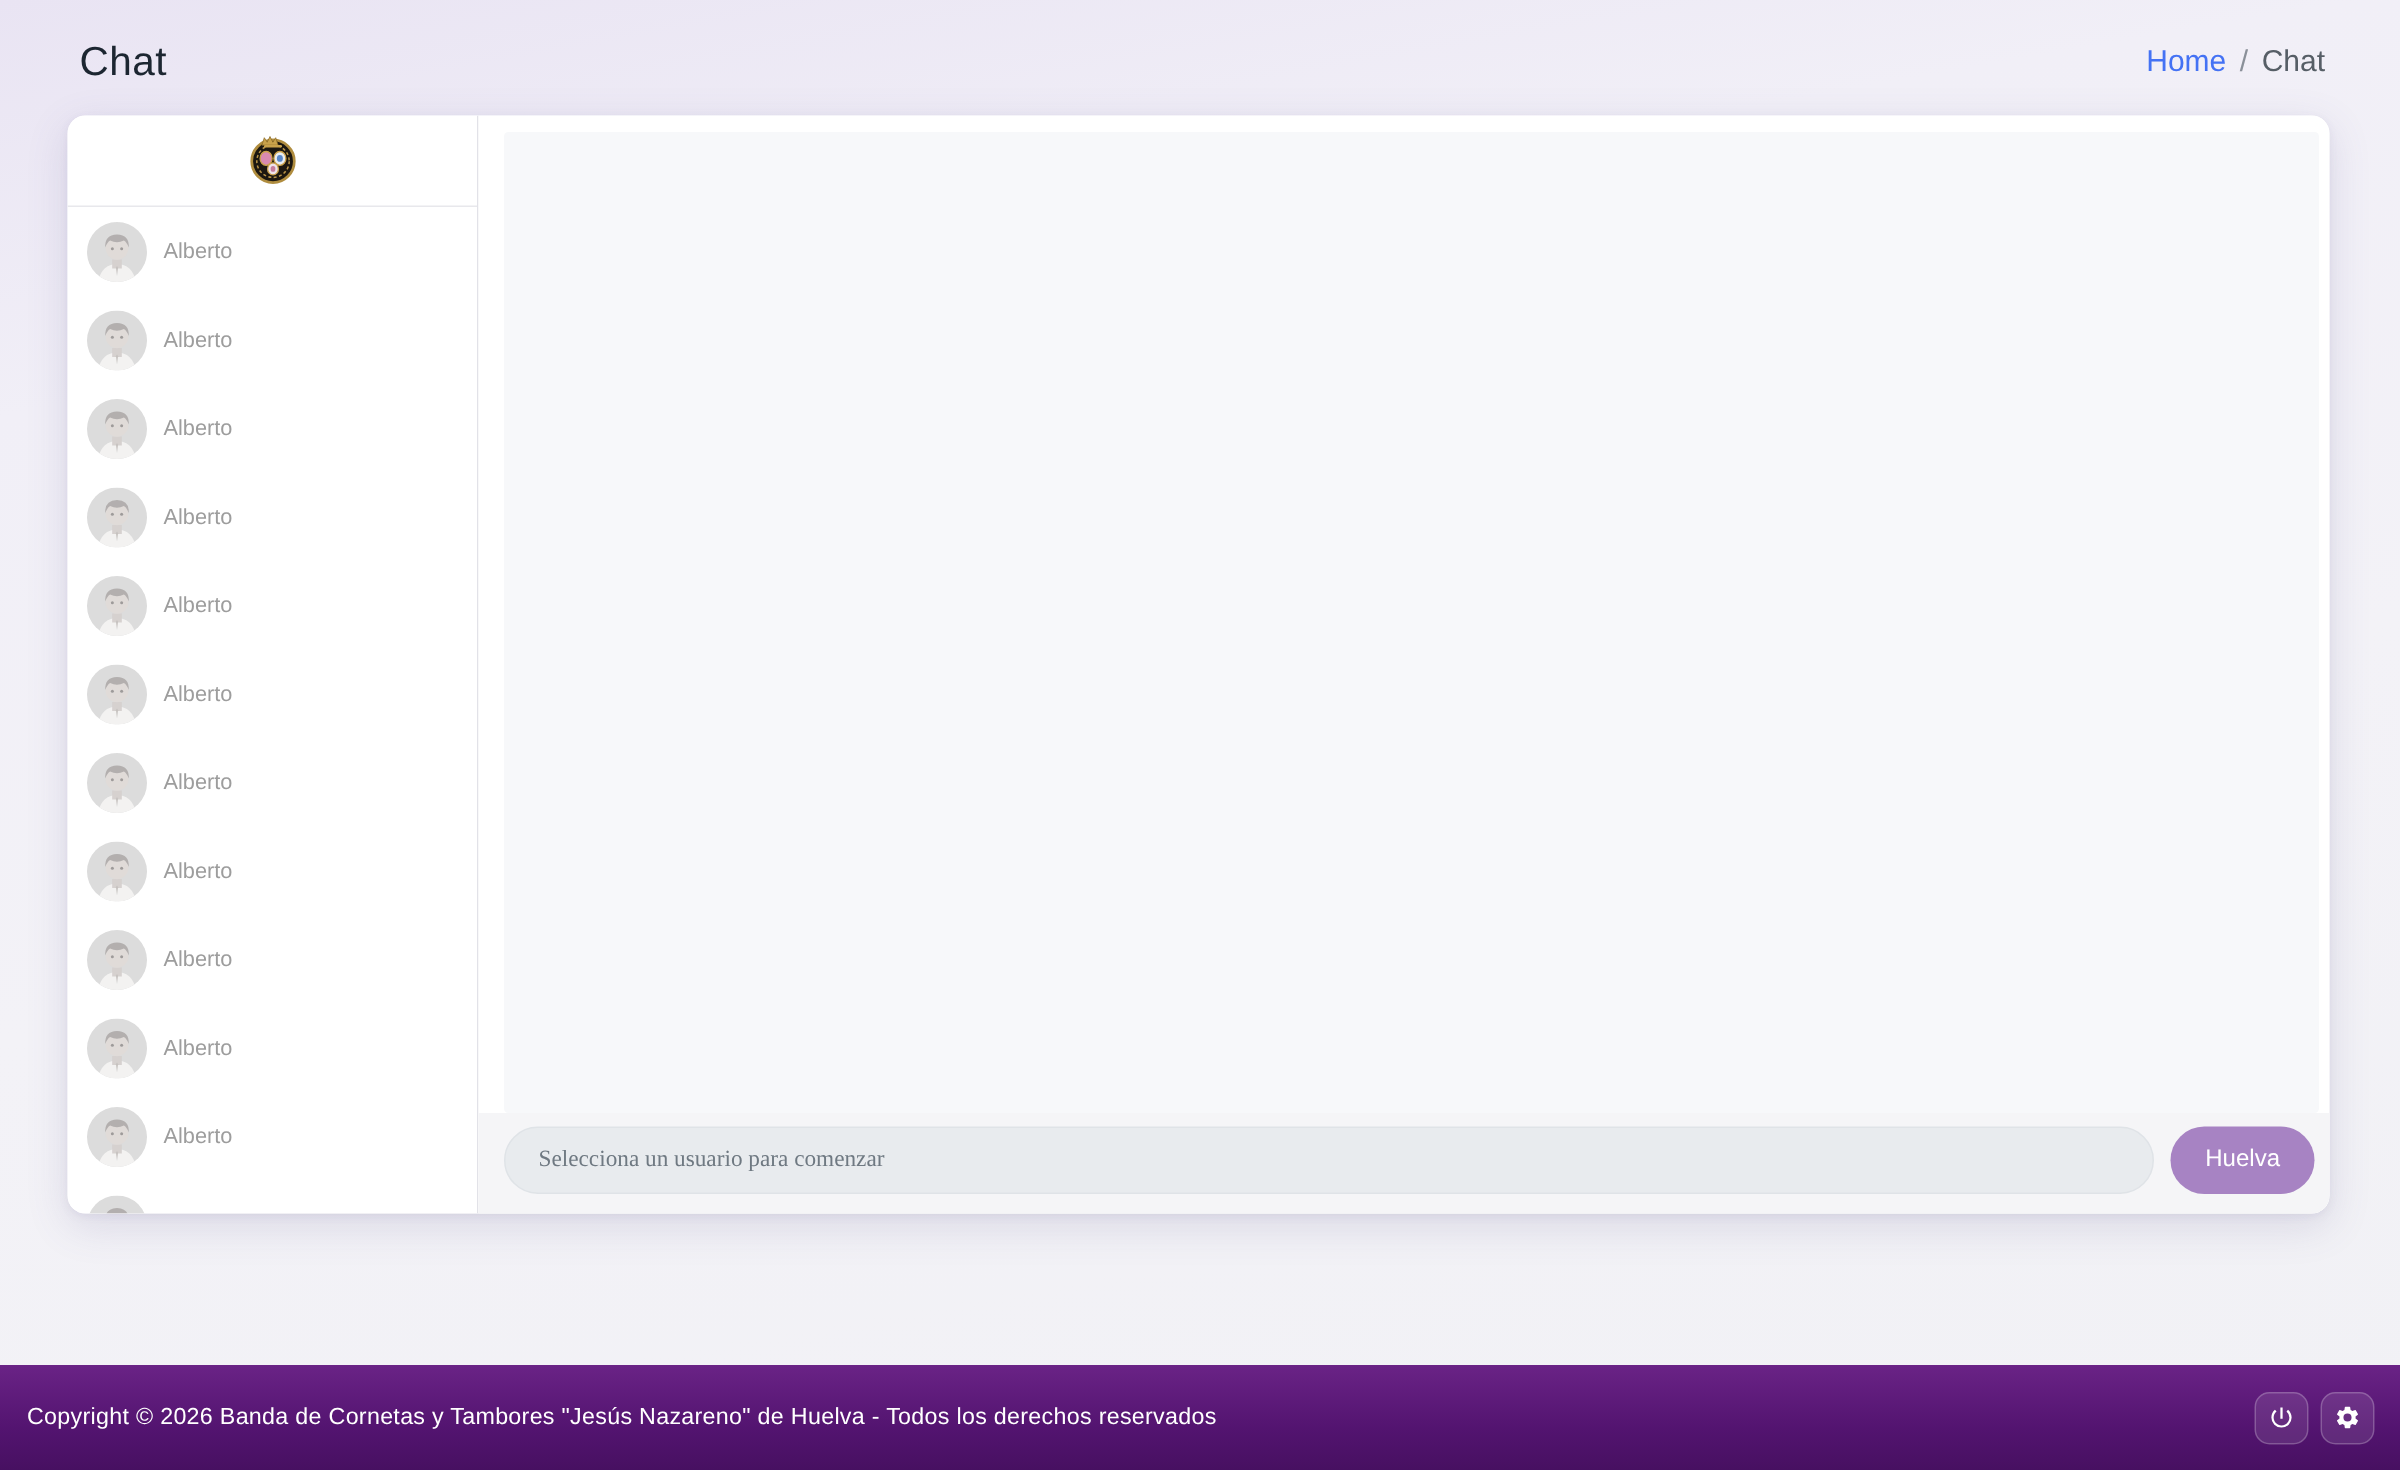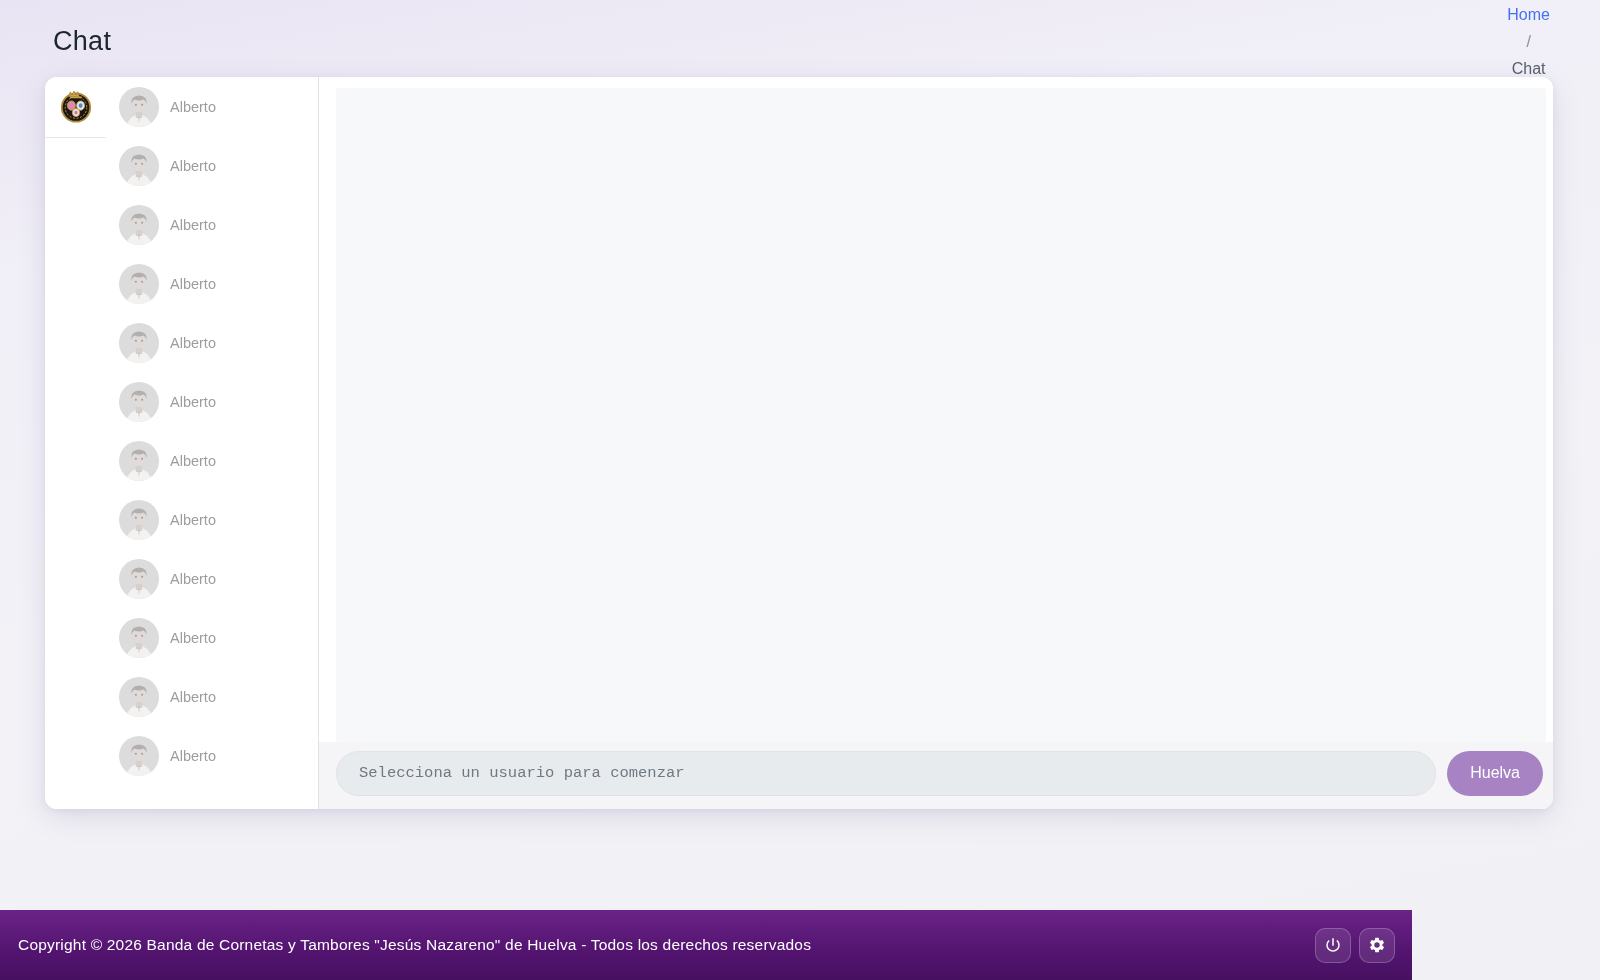--- a/index.html
+++ b/index.html
@@ -10,40 +10,40 @@
     position:relative;
   }
 
   
   .page-header {
     height:77px;
     display:flex; align-items:center; justify-content:space-between;
     padding:6px 50px 0 53px;
   }
   .page-title { font-size:27px; font-weight:500; color:#1c2631; letter-spacing:.3px; }
-  .breadcrumb { font-size:16px; color:#8a9099; display:flex; gap:9px; align-items:center;flex-direction:column; }
+  .breadcrumb { font-size:20px; color:#8a9099; display:flex; gap:9px; align-items:center; }
   .breadcrumb a { color:#4472f4; text-decoration:none; cursor:pointer; }
   .breadcrumb .crumb-current { color:#565e66; }
 
   
   .chat-card {
     margin:0 47px 0 45px;
     width:1508px; height:732px;
     background:#ffffff;
     border-radius:12px;
     box-shadow:0 8px 28px rgba(96,84,140,0.16), 0 2px 6px rgba(96,84,140,0.08);
     display:flex;
     overflow:hidden;
   }
 
   
   .sidebar {
     width:274px; flex:0 0 274px;
     border-right:1px solid #e2e2e8;
-    display:flex; flex-direction:row;
+    display:flex; flex-direction:column;
     background:#fff;
   }
   .logo-header {
     height:61px; flex:0 0 61px;
     border-bottom:1px solid #e8e8ec;
     display:flex; align-items:center; justify-content:center;
   }
   .user-list { flex:1; overflow:hidden; }
   .user-row {
     height:59px; display:flex; align-items:center;
@@ -65,37 +65,37 @@
     display:flex; align-items:center; gap:11px;
     padding:0 10px 5px 17px;
     background:#f5f5f7;
   }
   .message-input {
     flex:1; height:45px;
     border-radius:23px;
     background:#e8ebee;
     border:1px solid #dfe3e7;
     padding:0 22px;
-    font-family:Liberation Mono, monospace;
+    font-family:Liberation Serif, serif;
     font-size:15.5px; color:#14532d;
     outline:none;
   }
   .message-input::placeholder { color:#6f7982; opacity:1; }
   .send-button {
     height:45px; padding:0 23px;
     border:none; border-radius:23px;
     background:#a783c3; color:#ffffff;
     font-family:"Liberation Sans", sans-serif;
     font-size:16px; cursor:pointer;
   }
 
   
   .page-footer {
     position:absolute; left:0; bottom:0;
-    width:1412px; height:70px;
+    width:1600px; height:70px;
     background:linear-gradient(180deg, #6a2386 0%, #531470 60%, #471061 100%);
     display:flex; align-items:center; justify-content:space-between;
     padding:0 17px 0 18px;
     color:#ffffff;
   }
   .copyright { font-size:15.5px; letter-spacing:.2px; }
   .footer-actions { display:flex; gap:8px; }
   .footer-icon-btn {
     width:36px; height:35px;
     border-radius:10px;

